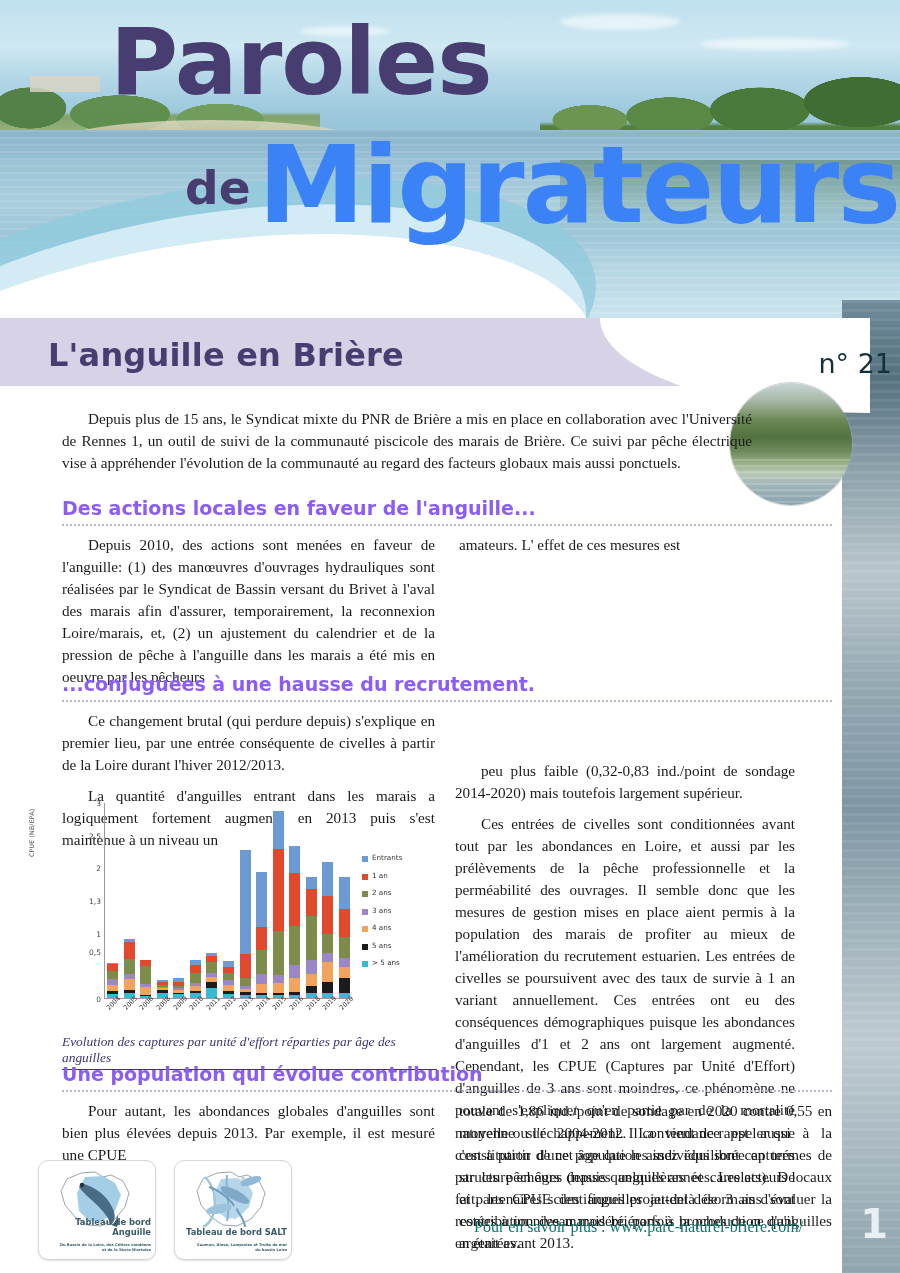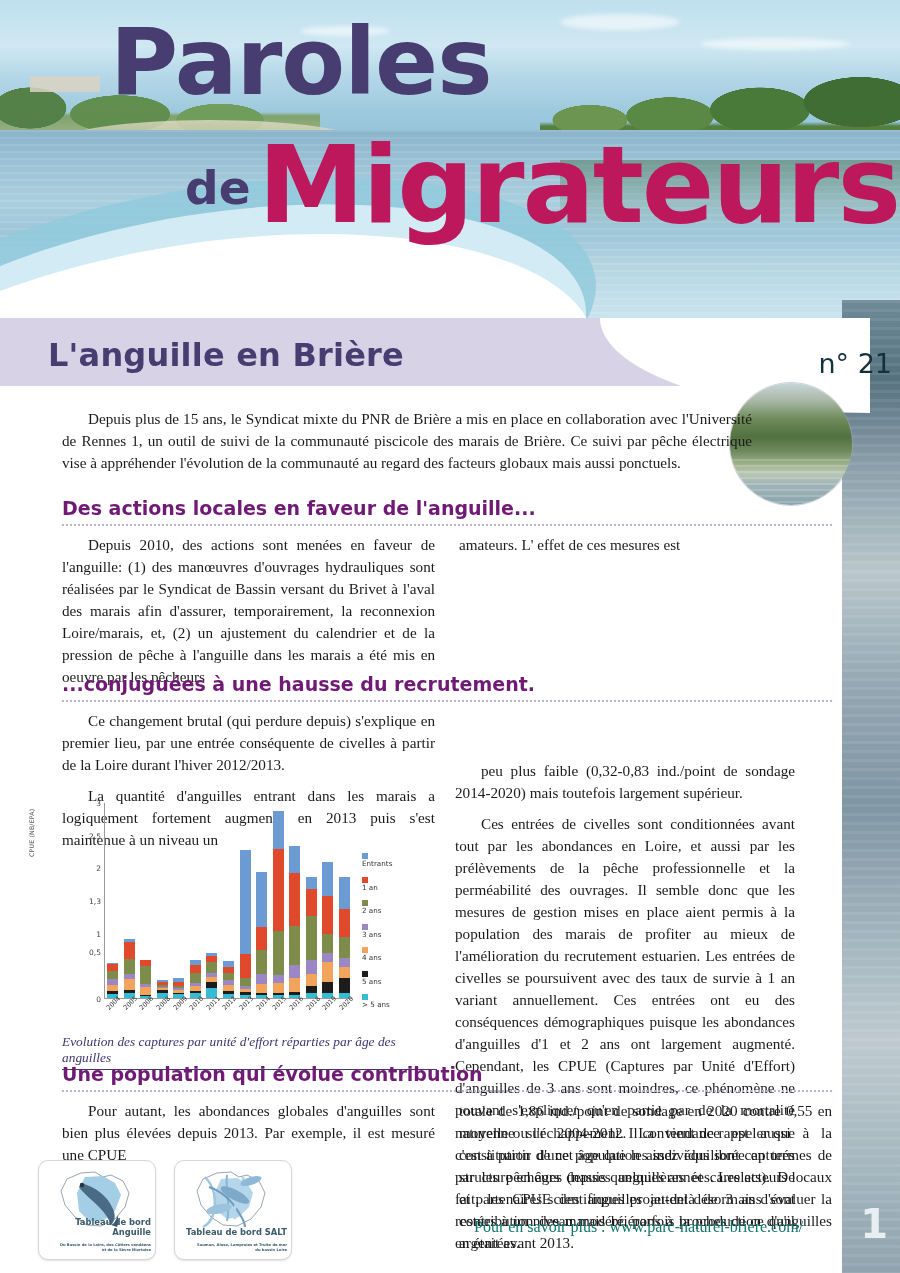--- a/index.html
+++ b/index.html
@@ -104,21 +104,21 @@
     position: absolute; left: 185px; top: 160px;
     font-family: "DejaVu Sans", sans-serif;
     font-weight: bold; font-size: 47px;
     color: #483d70; z-index: 8;
   }
   .title-sub {
     position: absolute; left: 258px; top: 132px;
     font-family: "DejaVu Sans", sans-serif;
     font-weight: bold; font-size: 107px;
     letter-spacing: -2px;
-    color: #be185d; z-index: 8; line-height: 1;
+    color: #3b82f6; z-index: 8; line-height: 1;
   }
 
   
   .right-strip {
     position: absolute; right: 0; top: 300px; width: 58px; height: 973px;
     background: linear-gradient(180deg,
       #6f8a99 0%, #55707f 8%, #8fa3ad 18%, #b9c6cb 28%,
       #93a7b2 40%, #7e95a3 52%, #9fb2bb 64%, #becad0 76%,
       #a7b8c0 88%, #8fa4ae 100%);
     z-index: 2;
@@ -178,21 +178,21 @@
   .intro {
     position: absolute; left: 62px; top: 408px; width: 690px;
     font-size: 15.2px; line-height: 1.45; text-align: justify;
     color: #1a1a1a; text-indent: 26px;
   }
 
   .h2 {
     font-family: "DejaVu Sans", sans-serif;
     font-weight: bold;
     font-size: 19px;
-    color: #701a75;
+    color: #8b5cf6;
     padding-bottom: 5px;
   }
   .h2-rule {
     border-bottom: 2px dotted #b9b3cf;
     margin-bottom: 8px;
   }
 
   .sec-actions { position: absolute; left: 62px; top: 497px; width: 770px; }
   .two-col {
     display: flex; gap: 24px;
@@ -236,21 +236,21 @@
   }
   .xlab {
     font-family: "DejaVu Sans", sans-serif; font-size: 6.4px; color: #333;
     transform: rotate(-45deg); transform-origin: center;
     width: 11px; text-align: center; white-space: nowrap;
   }
   .legend {
     position: absolute; left: 300px; top: 58px;
     font-family: "DejaVu Sans", sans-serif; font-size: 7.2px; color: #333;
   }
-  .legend-item { display: flex; align-items: flex-start; margin-bottom: 8.5px; flex-direction: column; }
+  .legend-item { display: flex; align-items: flex-end; margin-bottom: 8.5px; }
   .legend-sw { width: 6px; height: 6px; margin-right: 4px; flex: none; }
 
   .chart-caption {
     position: absolute; left: 62px; top: 1034px; width: 375px;
     font-size: 13.4px; font-style: italic; color: #3f3470;
     border-bottom: 1px solid #3f3470; padding-bottom: 3px;
     font-family: "Liberation Serif", serif;
   }
 
   

